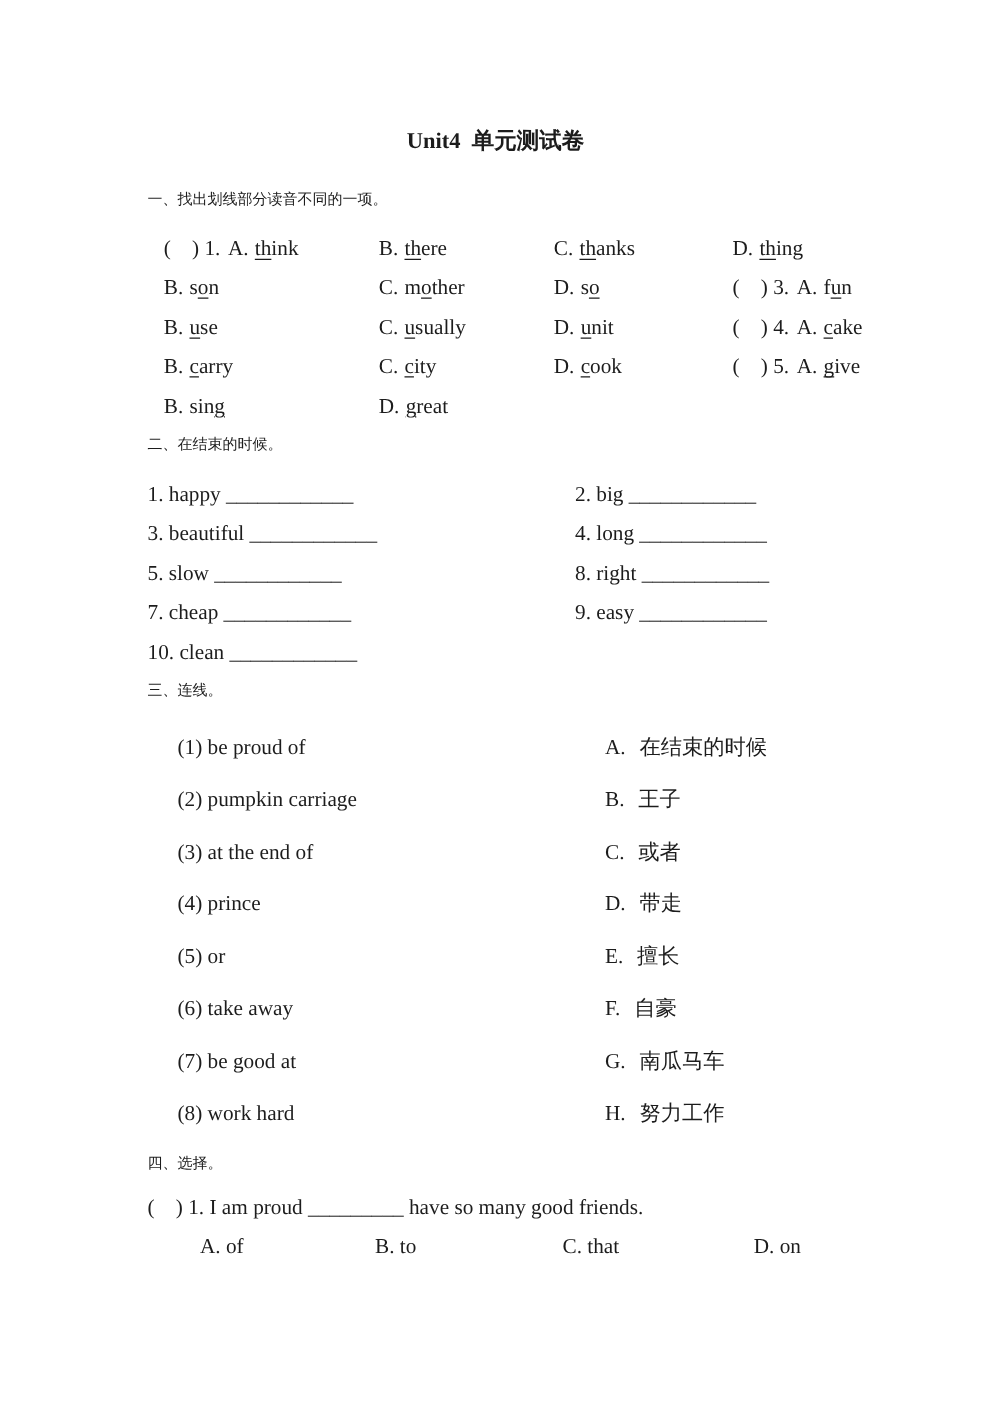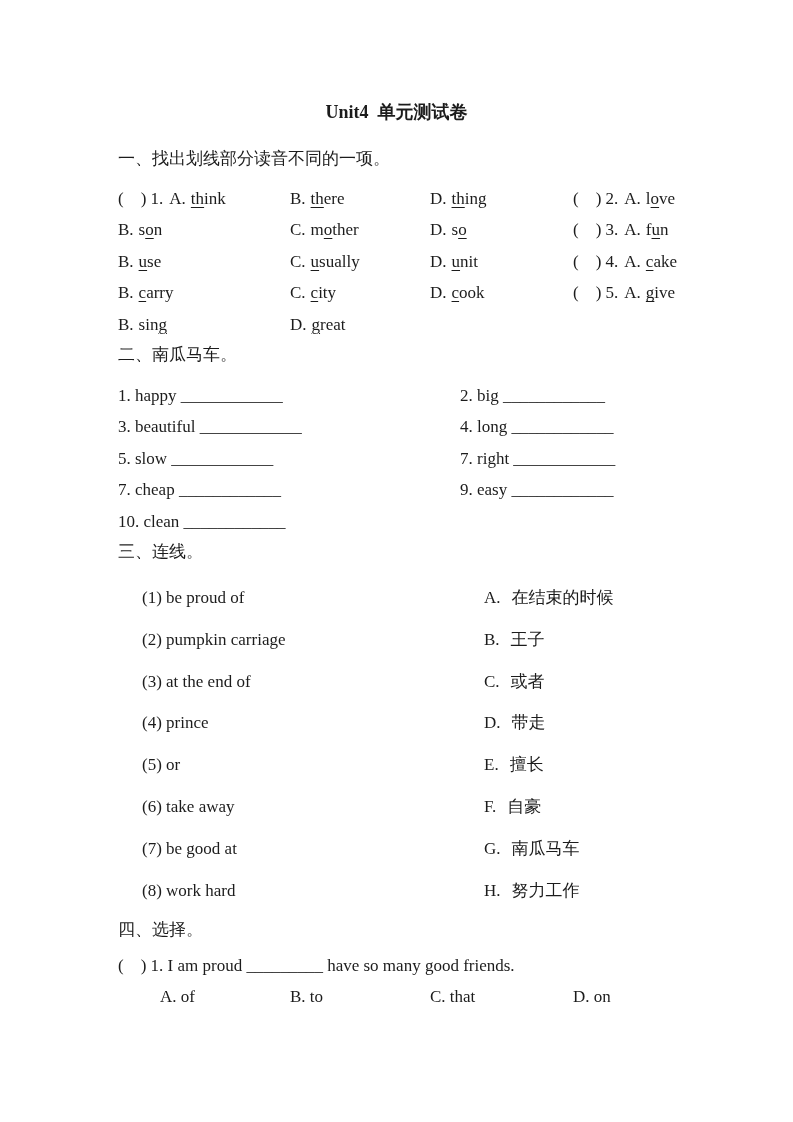--- a/index.html
+++ b/index.html
@@ -23,38 +23,38 @@
     width: 100%;
     text-align: center;
     font-size: 18px;
     font-weight: 700;
     line-height: 26px;
     white-space: pre;
   }
   .heading {
     position: absolute;
     left: 118px;
-    font-size: 17px;
+    font-size: 12px;
     line-height: 22px;
     white-space: pre;
     text-align: right;
   }
   .h-s1 { top: 148px; }
   .h-s2 { top: 344px; }
   .h-s3 { top: 541px; }
   .h-s4 { top: 919px; }
 
   .grid { position: absolute; left: 118px; display: grid; }
   .s1grid {
     top: 183px;
     grid-template-columns: 172px 140px 143px 1fr;
     grid-auto-rows: 31.4px;
     width: 620px;
   }
-  .s1grid > div { line-height: 31.4px; white-space: pre; }
+  .s1grid > div { line-height: 31.4px; white-space: pre; margin-left: 13px; }
 
   .s2grid {
     top: 380px;
     grid-template-columns: 342px 1fr;
     grid-auto-rows: 31.4px;
     width: 620px;
   }
   .s2grid > div { line-height: 31.4px; white-space: pre; }
 
   .s3grid {
@@ -73,20 +73,21 @@
     line-height: 22px;
     white-space: pre;
   }
   .s4opts {
     position: absolute;
     left: 160px;
     top: 986px;
     display: grid;
     grid-template-columns: 130px 140px 143px 1fr;
     width: 600px;
+    gap: 10px;
   }
   .s4opts > div { line-height: 22px; white-space: pre; }
 
   .pfx { margin-right: 6px; }
   .lbl { margin-right: 5px; }
   .clbl { margin-right: 11px; }
   .u {
     text-decoration: underline;
     text-decoration-thickness: 1px;
     text-underline-offset: 3px;
@@ -97,50 +98,50 @@
 
 <div class="page">
 
   <div class="title">Unit4  单元测试卷</div>
 
   <div class="heading h-s1">一、找出划线部分读音不同的一项。</div>
   <div class="grid s1grid">
 
     <div><span class="pfx">( ) 1.</span><span class="lbl">A.</span><span><span></span><span class="u">th</span><span>ink</span></span></div>
     <div><span class="lbl">B.</span><span><span></span><span class="u">th</span><span>ere</span></span></div>
+    <div><span class="lbl">C.</span><span><span></span><span class="u">th</span><span>anks</span></span></div>
     <div><span class="lbl">D.</span><span><span></span><span class="u">th</span><span>ing</span></span></div>
 
-    <div><span class="pfx">( ) 2.</span><span class="lbl">A.</span><span><span>l</span><span class="u">o</span><span>ve</span></span></div>
     <div><span class="lbl">B.</span><span><span>s</span><span class="u">o</span><span>n</span></span></div>
     <div><span class="lbl">C.</span><span><span>m</span><span class="u">o</span><span>ther</span></span></div>
     <div><span class="lbl">D.</span><span><span>s</span><span class="u">o</span><span></span></span></div>
 
     <div><span class="pfx">( ) 3.</span><span class="lbl">A.</span><span><span>f</span><span class="u">u</span><span>n</span></span></div>
     <div><span class="lbl">B.</span><span><span></span><span class="u">u</span><span>se</span></span></div>
     <div><span class="lbl">C.</span><span><span></span><span class="u">u</span><span>sually</span></span></div>
     <div><span class="lbl">D.</span><span><span></span><span class="u">u</span><span>nit</span></span></div>
 
     <div><span class="pfx">( ) 4.</span><span class="lbl">A.</span><span><span></span><span class="u">c</span><span>ake</span></span></div>
     <div><span class="lbl">B.</span><span><span></span><span class="u">c</span><span>arry</span></span></div>
     <div><span class="lbl">C.</span><span><span></span><span class="u">c</span><span>ity</span></span></div>
     <div><span class="lbl">D.</span><span><span></span><span class="u">c</span><span>ook</span></span></div>
 
     <div><span class="pfx">( ) 5.</span><span class="lbl">A.</span><span><span></span><span class="u">g</span><span>ive</span></span></div>
     <div><span class="lbl">B.</span><span><span>sin</span><span class="u">g</span><span></span></span></div>
     <div><span class="lbl">D.</span><span><span></span><span class="u">g</span><span>reat</span></span></div>
   </div>
 
-  <div class="heading h-s2">二、南瓜马车。</div>
+  <div class="heading h-s2">二、在结束的时候。</div>
   <div class="grid s2grid">
     <div>1. happy ____________</div>
     <div>2. big ____________</div>
     <div>3. beautiful ____________</div>
     <div>4. long ____________</div>
     <div>5. slow ____________</div>
-    <div>7. right ____________</div>
+    <div>8. right ____________</div>
     <div>7. cheap ____________</div>
     <div>9. easy ____________</div>
     <div>10. clean ____________</div>
   </div>
 
   <div class="heading h-s3">三、连线。</div>
   <div class="grid s3grid">
     <div>(1) be proud of</div>
     <div><span class="clbl">A.</span><span>在结束的时候</span></div>
     <div>(2) pumpkin carriage</div>

